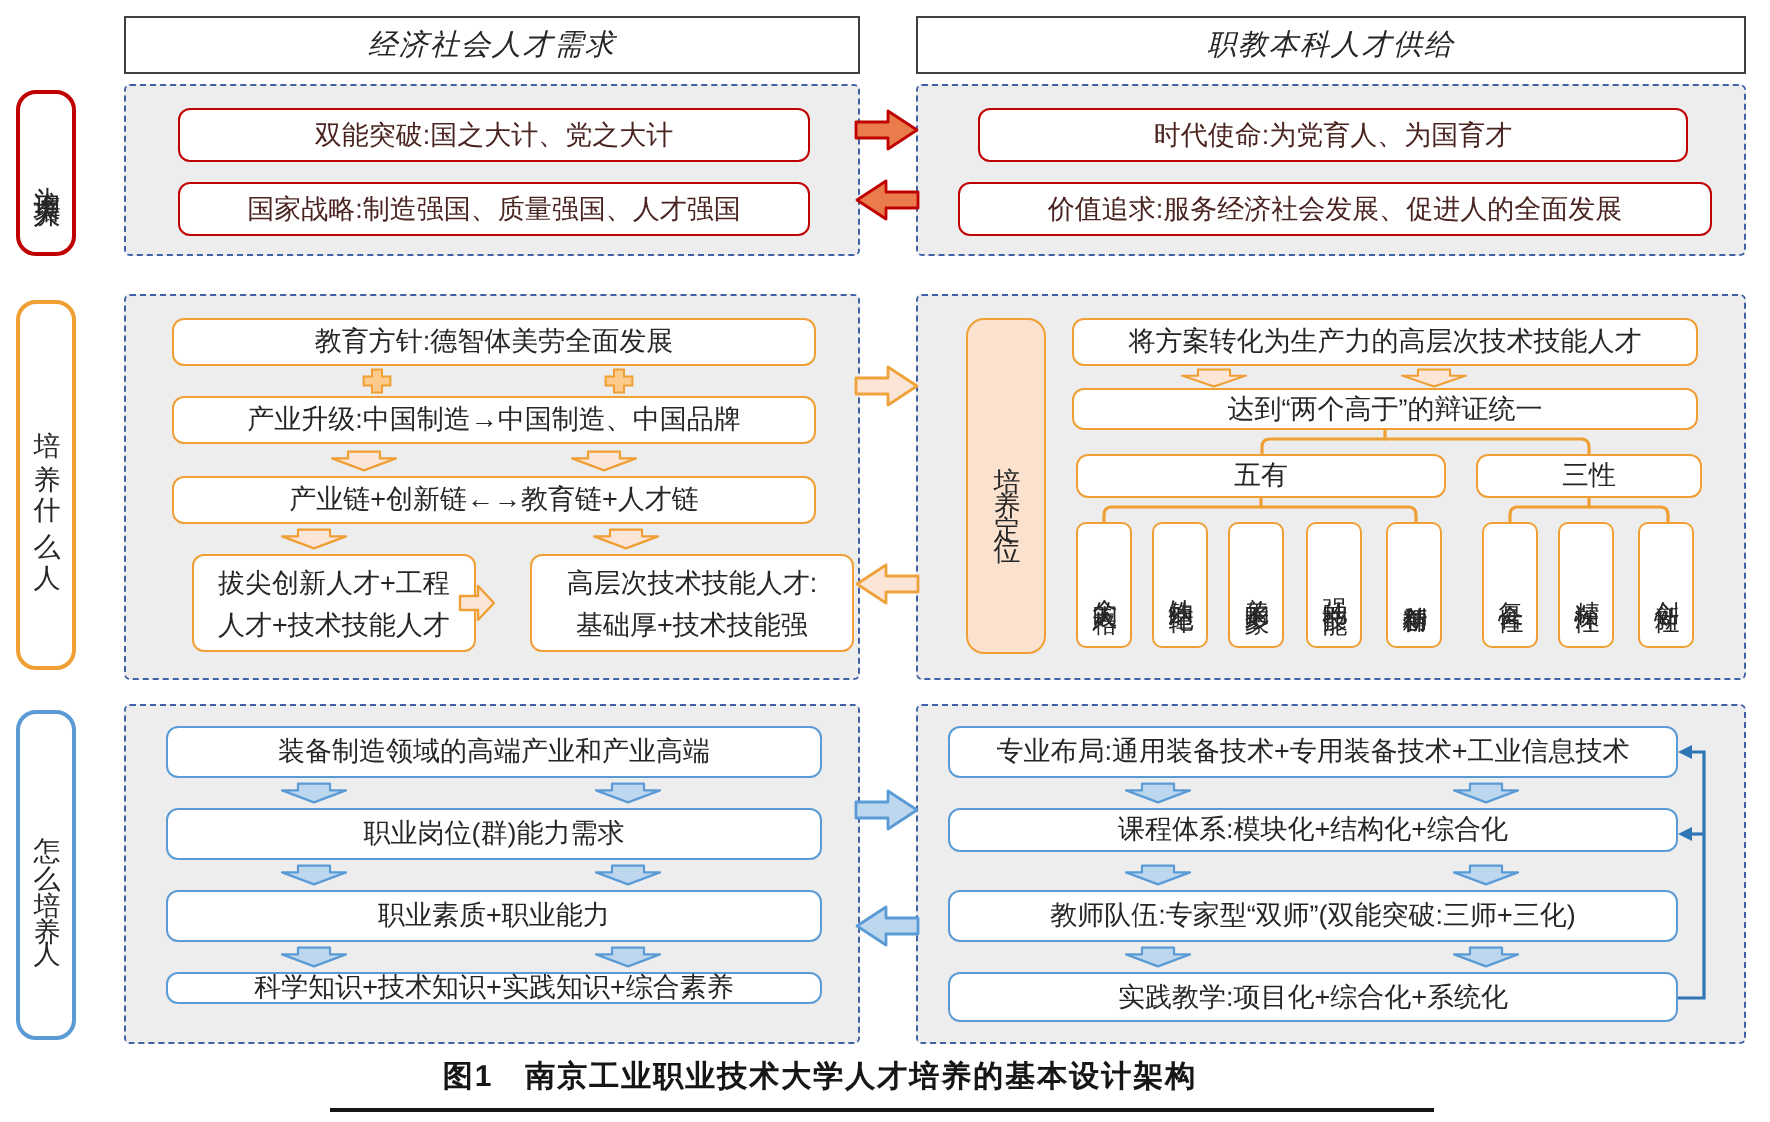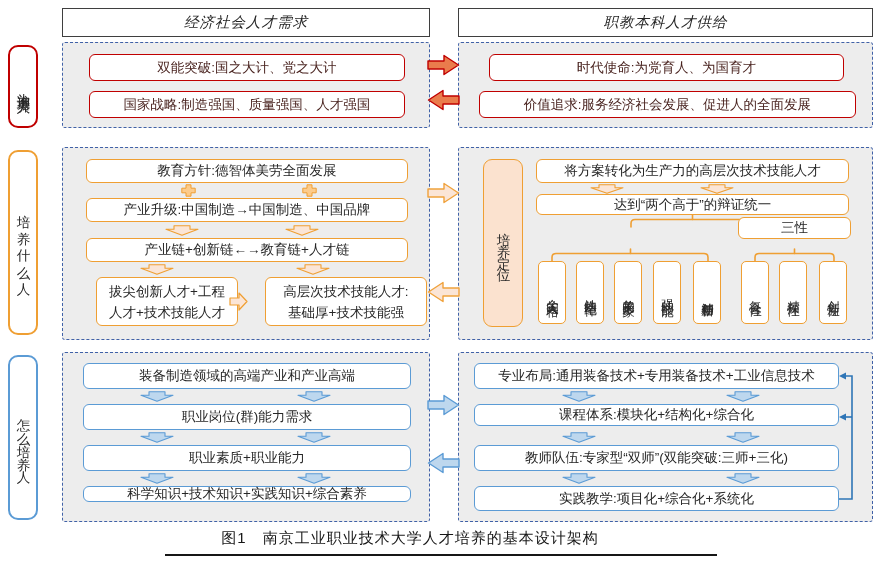--- a/index.html
+++ b/index.html
@@ -26,21 +26,21 @@
     writing-mode:vertical-rl;text-orientation:upright;background:#fff;
     display:flex;align-items:center;justify-content:center;border-radius:10px;
     font-size:13.5px;
   }
   .vbox{
     writing-mode:vertical-rl;text-orientation:upright;background:#fff;
     display:flex;align-items:center;justify-content:center;border-radius:5px;
     font-size:12.5px;letter-spacing:2px;
   }
   .caption{
-    font-weight:normal;font-size:15px;text-align:center;color:#161616;letter-spacing:1px;
+    font-weight:bold;font-size:15px;text-align:center;color:#161616;letter-spacing:1px;
   }
   svg{display:block}
 </style>
 </head>
 <body>
 
 <div class="abs title-box" style="left:62px;top:8px;width:368px;height:29px">经济社会人才需求</div>
 <div class="abs title-box" style="left:458px;top:8px;width:415px;height:29px">职教本科人才供给</div>
 
 <div class="abs vlabel" style="left:8px;top:45px;width:30px;height:83px;border:2.6px solid #C00000;letter-spacing:2px">为谁培养人</div>
@@ -126,21 +126,22 @@
 
   <svg class="abs" style="left:131px;top:36px" width="34" height="10" viewBox="0 0 34 11" preserveAspectRatio="none">
     <path d="M9 0.8 H25 V4.2 H33 L17 10.2 L1 4.2 H9 Z" fill="#FBE5D6" stroke="#EF9F33" stroke-width="1.1" stroke-linejoin="round"></path>
   </svg>
   <svg class="abs" style="left:241px;top:36px" width="34" height="10" viewBox="0 0 34 11" preserveAspectRatio="none">
     <path d="M9 0.8 H25 V4.2 H33 L17 10.2 L1 4.2 H9 Z" fill="#FBE5D6" stroke="#EF9F33" stroke-width="1.1" stroke-linejoin="round"></path>
   </svg>
 
   <div class="abs box b-org" style="left:77px;top:46px;width:313px;height:21px">达到“两个高于”的辩证统一</div>
 
-  <div class="abs box b-org" style="left:279px;top:69px;width:113px;height:22px">三性</div>
+  <div class="abs box b-org" style="left:79px;top:79px;width:185px;height:22px">五有</div>
+  <div class="abs box b-org" style="left:279px;top:79px;width:113px;height:22px">三性</div>
 
   <div class="abs vbox b-org" style="left:79px;top:113px;width:28px;height:63px">金的人格</div>
   <div class="abs vbox b-org" style="left:117px;top:113px;width:28px;height:63px">铁的纪律</div>
   <div class="abs vbox b-org" style="left:155px;top:113px;width:28px;height:63px">美的形象</div>
   <div class="abs vbox b-org" style="left:194px;top:113px;width:28px;height:63px">强的技能</div>
   <div class="abs vbox b-org" style="left:234px;top:113px;width:28px;height:63px;letter-spacing:0">创新精神</div>
 
   <div class="abs vbox b-org" style="left:282px;top:113px;width:28px;height:63px">复合性</div>
   <div class="abs vbox b-org" style="left:320px;top:113px;width:28px;height:63px">精深性</div>
   <div class="abs vbox b-org" style="left:360px;top:113px;width:28px;height:63px">创新性</div>

